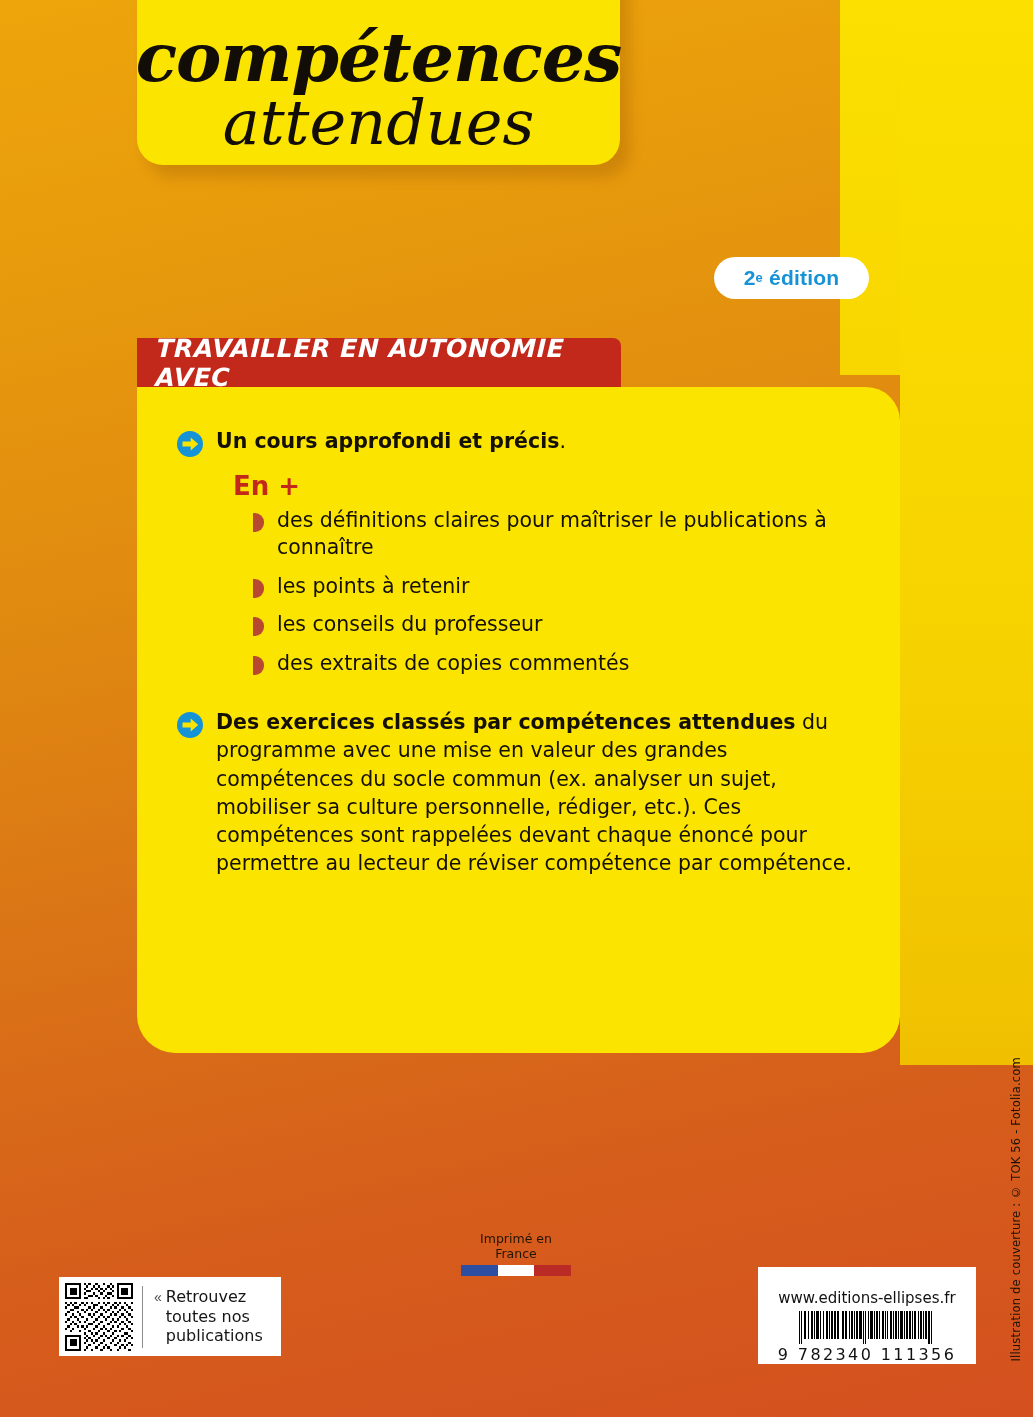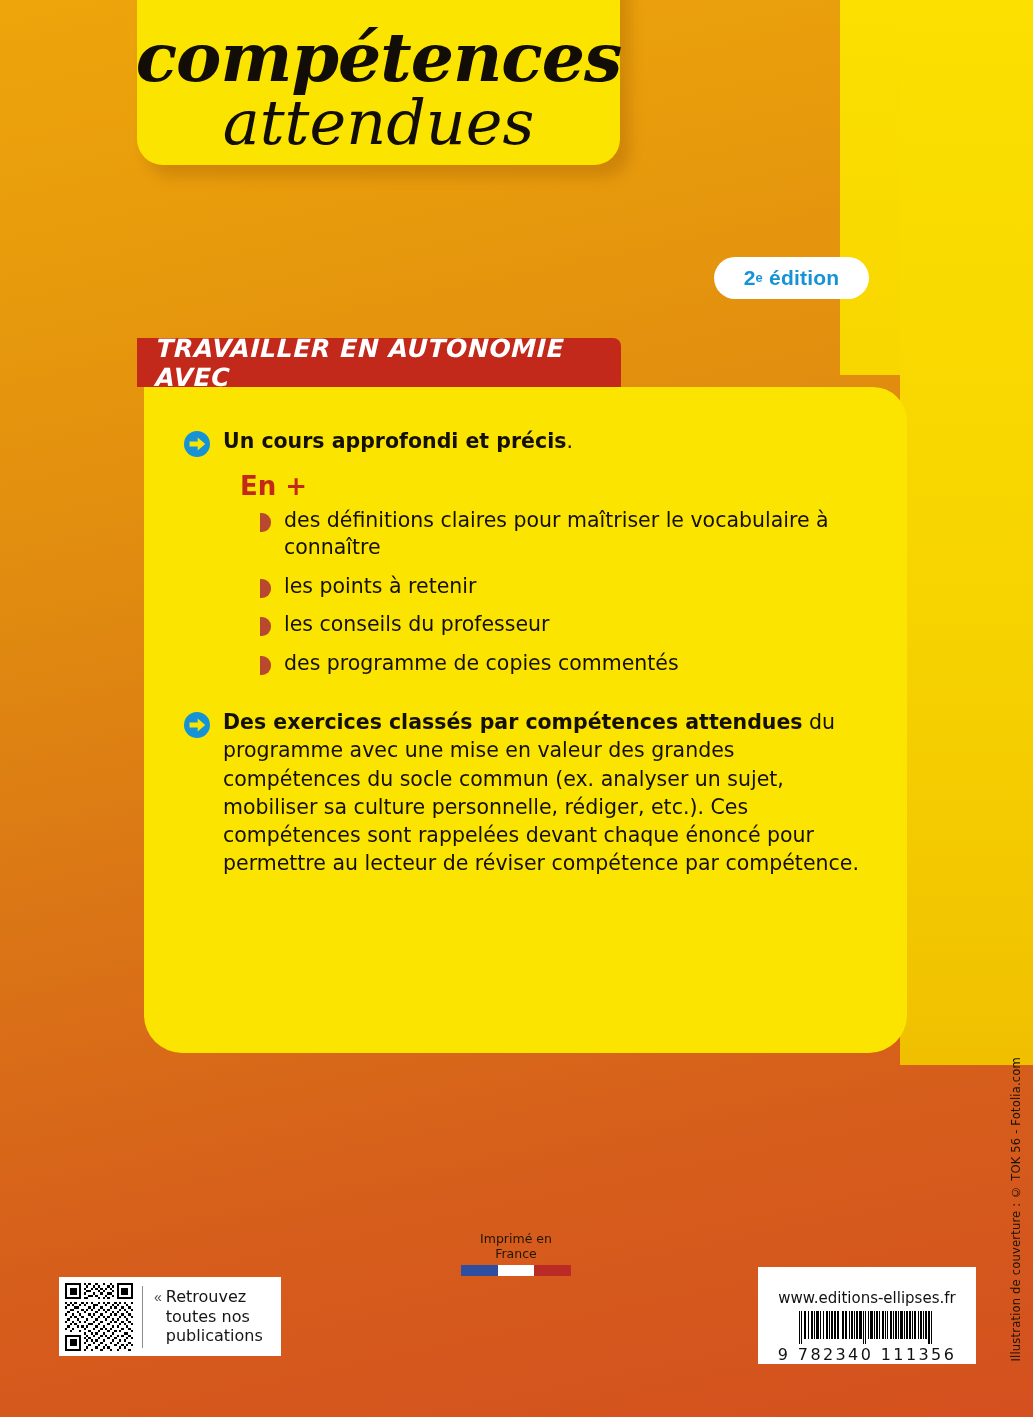--- a/index.html
+++ b/index.html
@@ -122,21 +122,21 @@
     font-weight: 700;
     font-style: italic;
     font-size: 25px;
     letter-spacing: 0.6px;
     transform: skewX(-2deg);
   }
 
   
   #content-panel {
     position: absolute;
-    left: 144px;
+    left: 137px;
     top: 387px;
     width: 763px;
     height: 666px;
     background: #fbe400;
     border-radius: 0 34px 38px 38px;
     box-sizing: border-box;
     padding: 40px 29px 20px 40px;
   }
 
   
@@ -328,33 +328,33 @@
       </svg>
       <div class="bullet-text">
         <b>Un cours approfondi et précis</b><span>.</span>
       </div>
     </div>
 
     <div id="en-plus">En +</div>
 
     <div class="sub-row">
       <div class="sub-marker"></div>
-      <div class="sub-text">des définitions claires pour maîtriser le vocabulaire à connaître</div>
+      <div class="sub-text">des définitions claires pour maîtriser le publications à connaître</div>
     </div>
     <div class="sub-row">
       <div class="sub-marker"></div>
       <div class="sub-text">les points à retenir</div>
     </div>
     <div class="sub-row">
       <div class="sub-marker"></div>
       <div class="sub-text">les conseils du professeur</div>
     </div>
     <div class="sub-row">
       <div class="sub-marker"></div>
-      <div class="sub-text">des programme de copies commentés</div>
+      <div class="sub-text">des extraits de copies commentés</div>
     </div>
 
     <div class="spacer-lg"></div>
 
     <div class="bullet-row">
       <svg class="arrow-icon" viewBox="0 0 26 26">
         <circle cx="13" cy="13" r="13" fill="#1593d6"></circle>
         <path d="M5.5 10.6 h8.2 V6.6 L21.2 13 l-7.5 6.4 v-4 H5.5 z" fill="#fbe400"></path>
       </svg>
       <div class="bullet-text">

